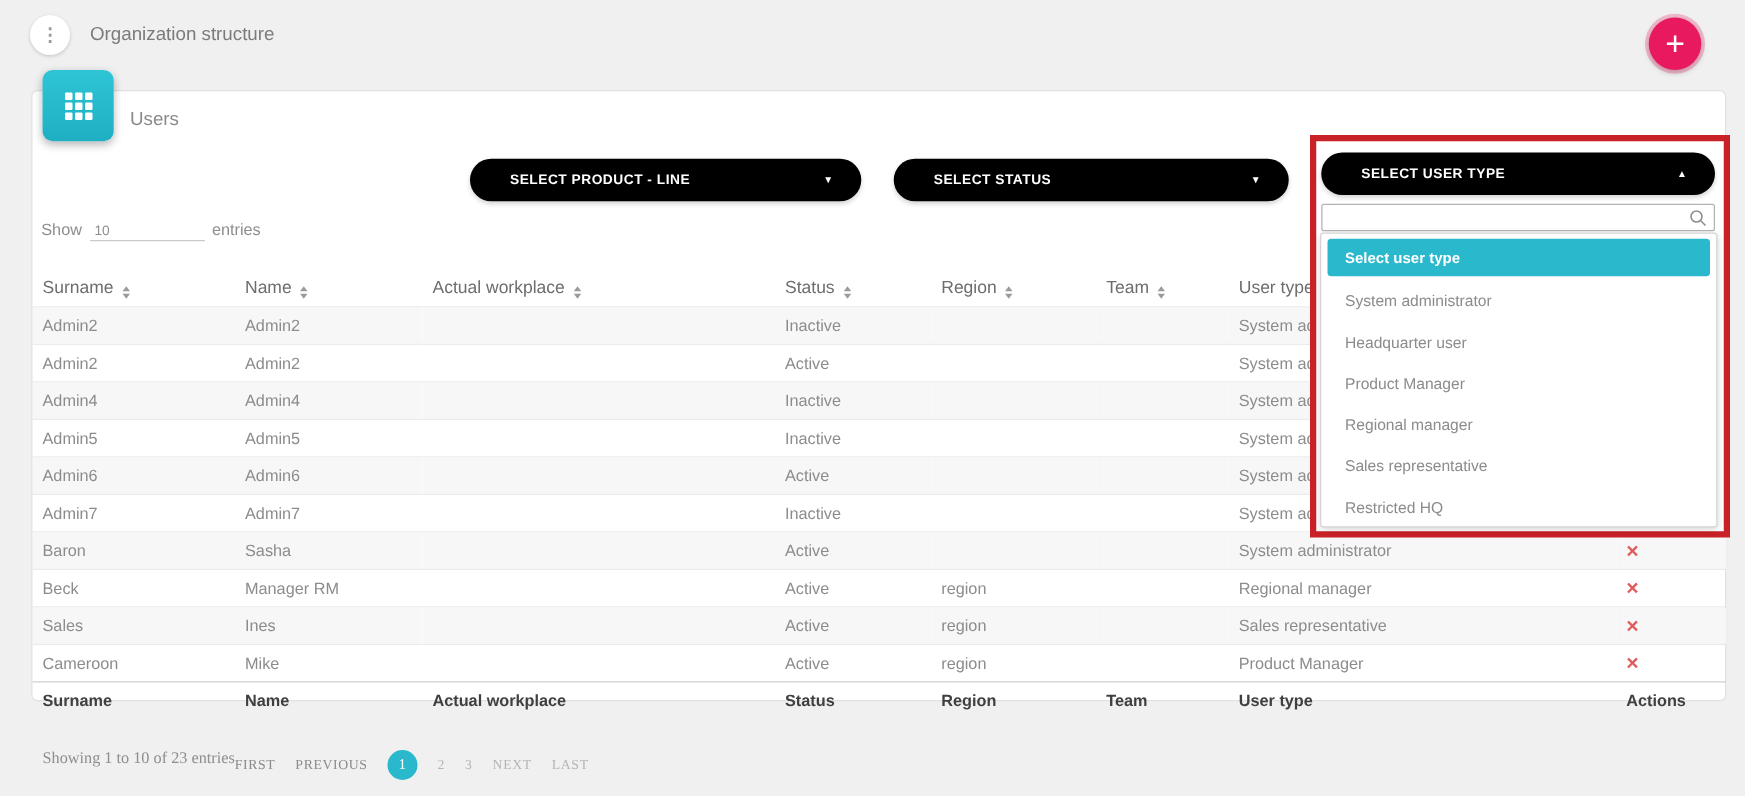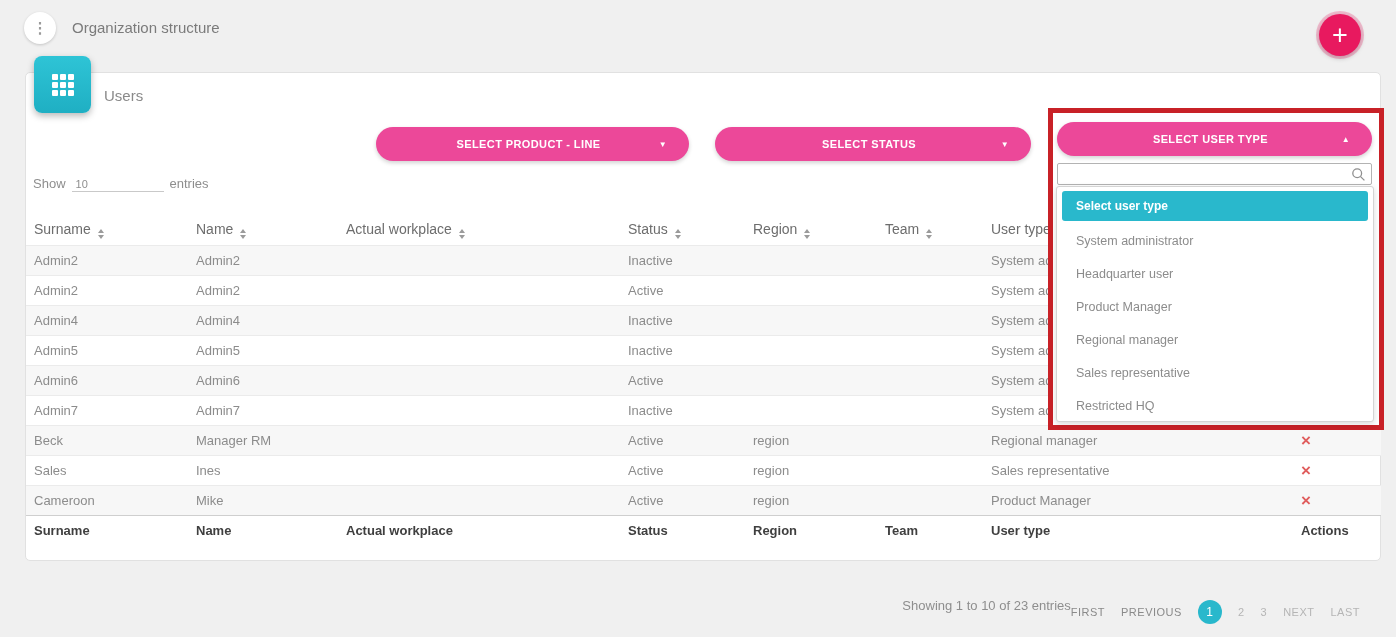--- a/index.html
+++ b/index.html
@@ -34,23 +34,23 @@
     position:absolute;left:8px;top:-17px;width:57px;height:57px;border-radius:8px;
     background:linear-gradient(180deg,#2ec4d6,#1fafc3);
     box-shadow:0 3px 7px rgba(0,0,0,.28);
     display:flex;align-items:center;justify-content:center;cursor:pointer;
   }
   .gridicon{display:grid;grid-template-columns:repeat(3,6px);grid-auto-rows:6px;gap:2px;}
   .gridicon i{background:#fff;border-radius:1px;}
   .section-title{position:absolute;left:78px;top:14px;font-size:15px;color:#8a8a8a;}
   
   .pill{
-    position:absolute;height:34px;border-radius:17px;background:#ec4899;border:none;
+    position:absolute;height:34px;border-radius:17px;background:#000000;border:none;
     color:#fff;font-family:"Liberation Sans",sans-serif;font-size:11px;font-weight:bold;letter-spacing:.4px;
-    text-align:center;padding:0 40px 0 32px;cursor:pointer;
+    text-align:left;padding:0 40px 0 32px;cursor:pointer;
     box-shadow:0 2px 4px rgba(0,0,0,.18);box-sizing:border-box;
   }
   .pill .caret{position:absolute;right:22px;top:50%;transform:translateY(-50%);font-size:8px;}
   .pill-product{left:350px;top:54px;width:313px;}
   .pill-status{left:689px;top:54px;width:316px;}
   
   .show-entries{position:absolute;left:7px;top:103px;font-size:13px;color:#8e8e8e;}
   .show-entries input{
     width:88px;border:none;border-bottom:1px solid #c9c9c9;background:transparent;
     font-family:"Liberation Sans",sans-serif;font-size:11px;color:#8e8e8e;padding:0 0 1px 4px;margin:0 6px;outline:none;
@@ -69,21 +69,21 @@
   tfoot th{font-size:13px;font-weight:bold;color:#3f3f3f;border-top:1px solid #cfcfcf;}
   td.actions,th.actions{text-align:right;padding-right:24px;}
   .del{color:#e05c5c;font-size:17px;line-height:1;cursor:pointer;font-weight:bold;}
   .sort{display:inline-flex;flex-direction:column;row-gap:2px;margin-left:7px;vertical-align:1px;}
   .sort i{display:block;width:0;height:0;border-left:3.5px solid transparent;border-right:3.5px solid transparent;}
   .sort .up{border-bottom:4px solid #9b9b9b;}
   .sort .dn{border-top:4px solid #9b9b9b;}
   
   .bottom-bar{
     position:absolute;left:0;top:512px;width:100%;height:41px;box-sizing:border-box;
-    display:flex;align-items:center;justify-content:flex-end;padding:0 20px 0 8px;
+    display:flex;align-items:center;justify-content:flex-start;padding:0 20px 0 8px;font-family:Liberation Serif, serif;
   }
   .showing{font-size:13px;color:#8e8e8e;}
   .pagination{display:flex;align-items:center;gap:16px;font-size:11px;letter-spacing:.5px;margin-top:12px;}
   .pg-link{color:#8a8a8a;cursor:pointer;}
   .pg-muted{color:#b5b5b5;cursor:pointer;}
   .pg-active{
     width:24px;height:24px;border-radius:50%;background:#29b8cc;color:#fff;
     display:flex;align-items:center;justify-content:center;font-size:12px;cursor:pointer;
   }
   
@@ -254,20 +254,30 @@
         <td>Admin7</td>
           <td>Admin7</td>
           <td></td>
           <td>Inactive</td>
           <td></td>
           <td></td>
           <td>System administrator</td>
           <td class="actions"><span class="del">×</span></td>
       </tr>
       <tr>
+        <td>Baron</td>
+          <td>Sasha</td>
+          <td></td>
+          <td>Active</td>
+          <td></td>
+          <td></td>
+          <td>System administrator</td>
+          <td class="actions"><span class="del">×</span></td>
+      </tr>
+      <tr>
         <td>Beck</td>
           <td>Manager RM</td>
           <td></td>
           <td>Active</td>
           <td>region</td>
           <td></td>
           <td>Regional manager</td>
           <td class="actions"><span class="del">×</span></td>
       </tr>
       <tr>

